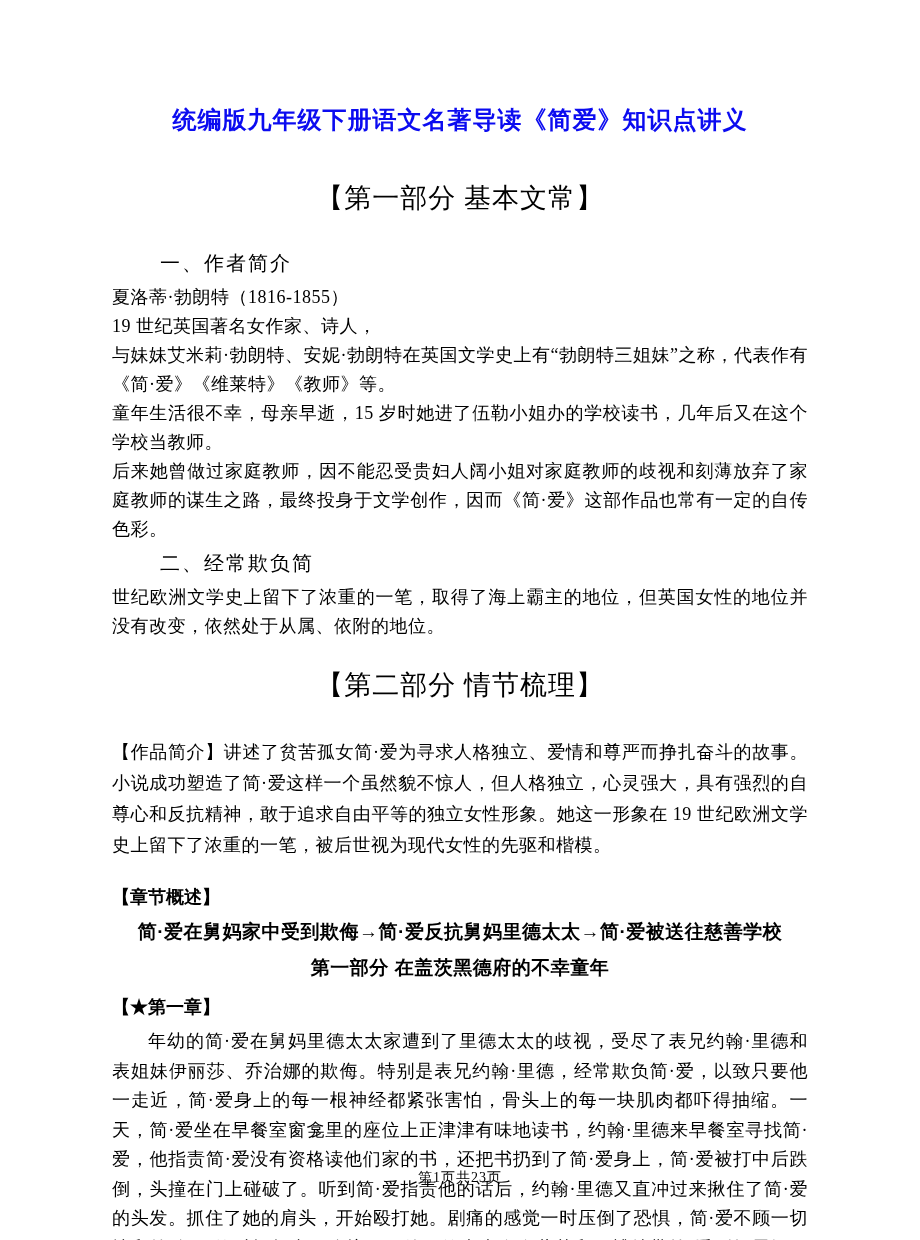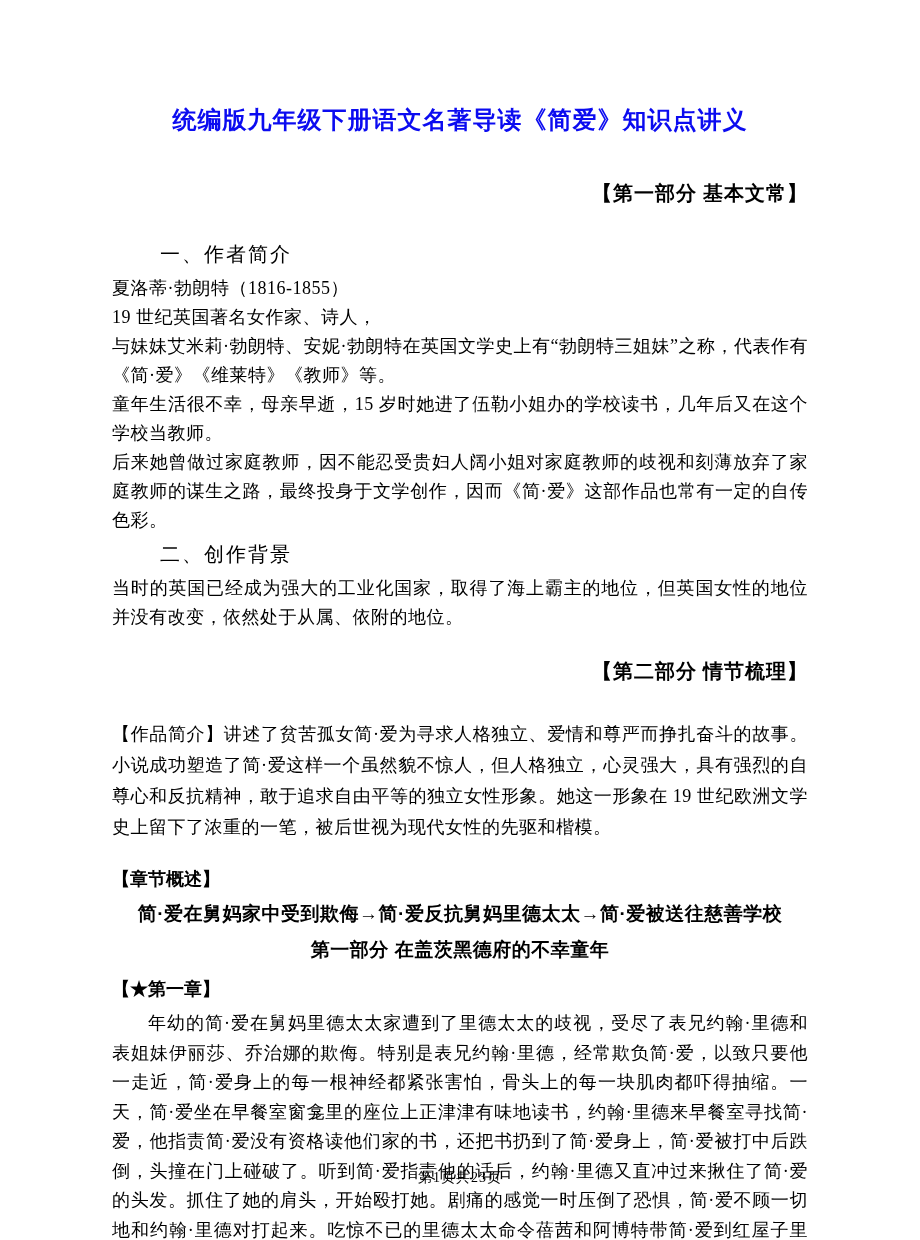--- a/index.html
+++ b/index.html
@@ -19,23 +19,23 @@
   }
   .doc-title {
     text-align: center;
     color: #0b0bf0;
     font-size: 24px;
     font-weight: bold;
     font-family: "Liberation Sans", sans-serif;
     letter-spacing: 1px;
   }
   .part-heading {
-    text-align: right;
-    font-size: 20px;
-    font-weight: bold;
+    text-align: center;
+    font-size: 27px;
+    font-weight: normal;
     letter-spacing: 1px;
     margin-top: 44px;
   }
   .part-heading.second {
     margin-top: 26px;
   }
   .sub-heading {
     font-size: 20px;
     margin-top: 34px;
     margin-bottom: 6px;
@@ -102,22 +102,22 @@
 
     <div class="sub-heading">一、作者简介</div>
 
     <p class="body-line">夏洛蒂·勃朗特（1816-1855）</p>
     <p class="body-line">19 世纪英国著名女作家、诗人，</p>
     <p class="body-just">与妹妹艾米莉·勃朗特、安妮·勃朗特在英国文学史上有“勃朗特三姐妹”之称，代表作有</p>
     <p class="body-line">《简·爱》《维莱特》《教师》等。</p>
     <p class="body-just">童年生活很不幸，母亲早逝，15 岁时她进了伍勒小姐办的学校读书，几年后又在这个学校当教师。</p>
     <p class="body-just">后来她曾做过家庭教师，因不能忍受贵妇人阔小姐对家庭教师的歧视和刻薄放弃了家庭教师的谋生之路，最终投身于文学创作，因而《简·爱》这部作品也常有一定的自传色彩。</p>
 
-    <div class="sub-heading bg">二、创作背景</div>
-    <p class="body-just">当时的英国已经成为强大的工业化国家，取得了海上霸主的地位，但英国女性的地位并没有改变，依然处于从属、依附的地位。</p>
+    <div class="sub-heading bg">二、经常欺负简</div>
+    <p class="body-just">世纪欧洲文学史上留下了浓重的一笔，取得了海上霸主的地位，但英国女性的地位并没有改变，依然处于从属、依附的地位。</p>
 
     <h2 class="part-heading second">【第二部分 情节梳理】</h2>
 
     <p class="body-just intro-para">【作品简介】讲述了贫苦孤女简·爱为寻求人格独立、爱情和尊严而挣扎奋斗的故事。小说成功塑造了简·爱这样一个虽然貌不惊人，但人格独立，心灵强大，具有强烈的自尊心和反抗精神，敢于追求自由平等的独立女性形象。她这一形象在 19 世纪欧洲文学史上留下了浓重的一笔，被后世视为现代女性的先驱和楷模。</p>
 
     <div class="label-bold">【章节概述】</div>
 
     <div class="center-bold">简·爱在舅妈家中受到欺侮→简·爱反抗舅妈里德太太→简·爱被送往慈善学校</div>
     <div class="center-bold">第一部分 在盖茨黑德府的不幸童年</div>
 

